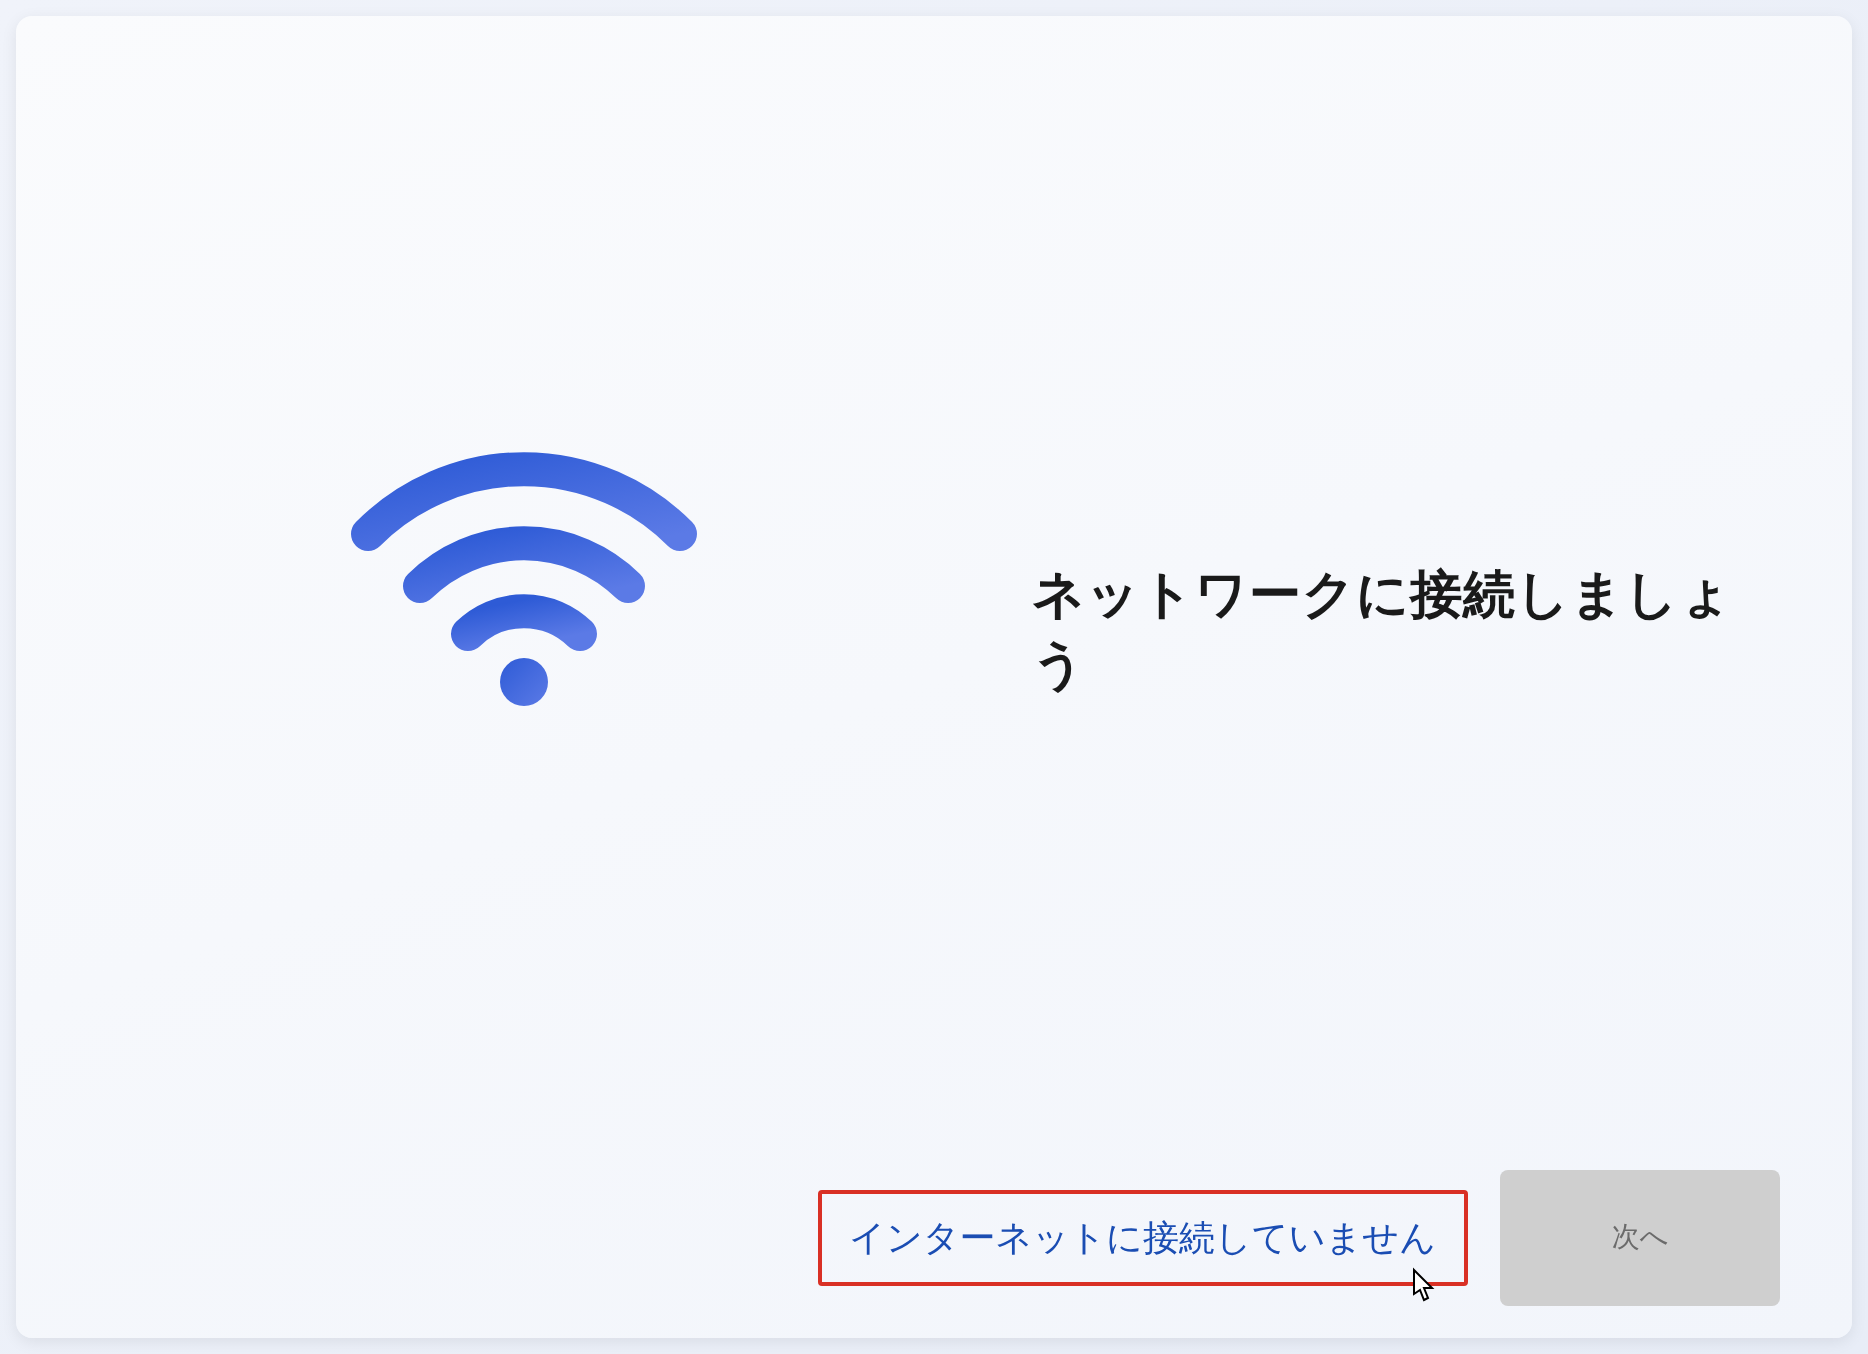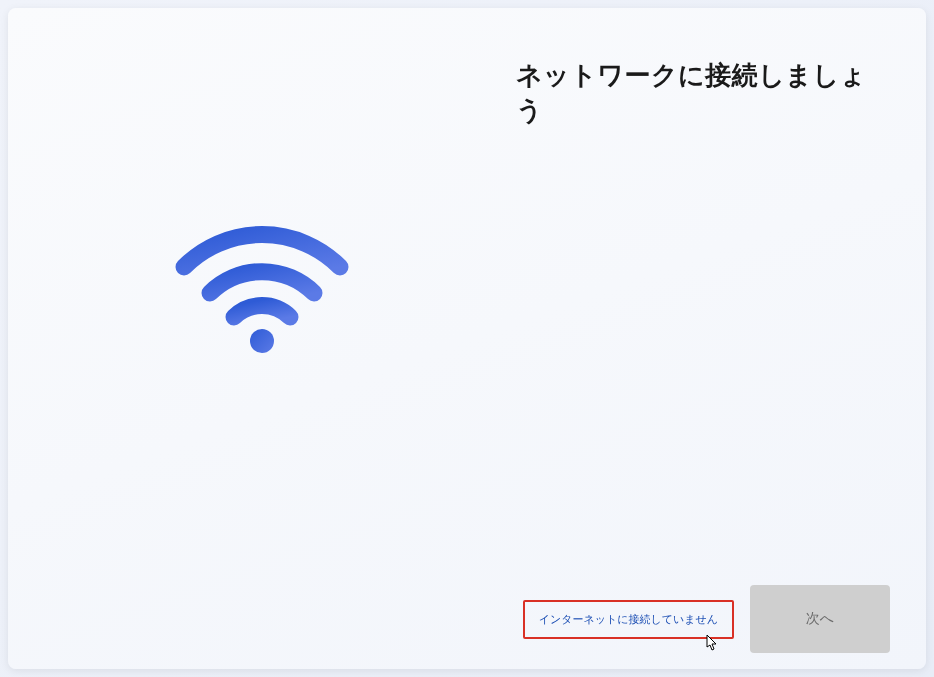--- a/index.html
+++ b/index.html
@@ -24,20 +24,21 @@
       background: linear-gradient(160deg, #fafbfd 0%, #f6f8fc 50%, #f2f5fb 100%);
       border-radius: 8px;
       box-shadow: 0 2px 8px rgba(0,0,0,0.08);
       display: flex;
       flex-direction: column;
     }
     .content-area {
       flex: 1;
       display: flex;
       position: relative;
+      align-items: center;
     }
     .illustration-pane {
       flex: 1;
       display: flex;
       align-items: center;
       justify-content: center;
       padding-top: 40px;
     }
     .wifi-icon-wrap {
       position: relative;
@@ -67,21 +68,21 @@
       align-items: center;
       justify-content: flex-end;
       padding: 0 36px 20px 0;
       gap: 16px;
       position: relative;
     }
     .link-button {
       background: transparent;
       border: 2px solid #d93025;
       color: #1a4db3;
-      font-size: 11px;
+      font-size: 18px;
       padding: 10px 14px;
       cursor: pointer;
       font-family: inherit;
       border-radius: 2px;
       min-width: 178px;
       text-align: center;
     }
     .primary-button {
       background: #cfcfcf;
       border: none;

